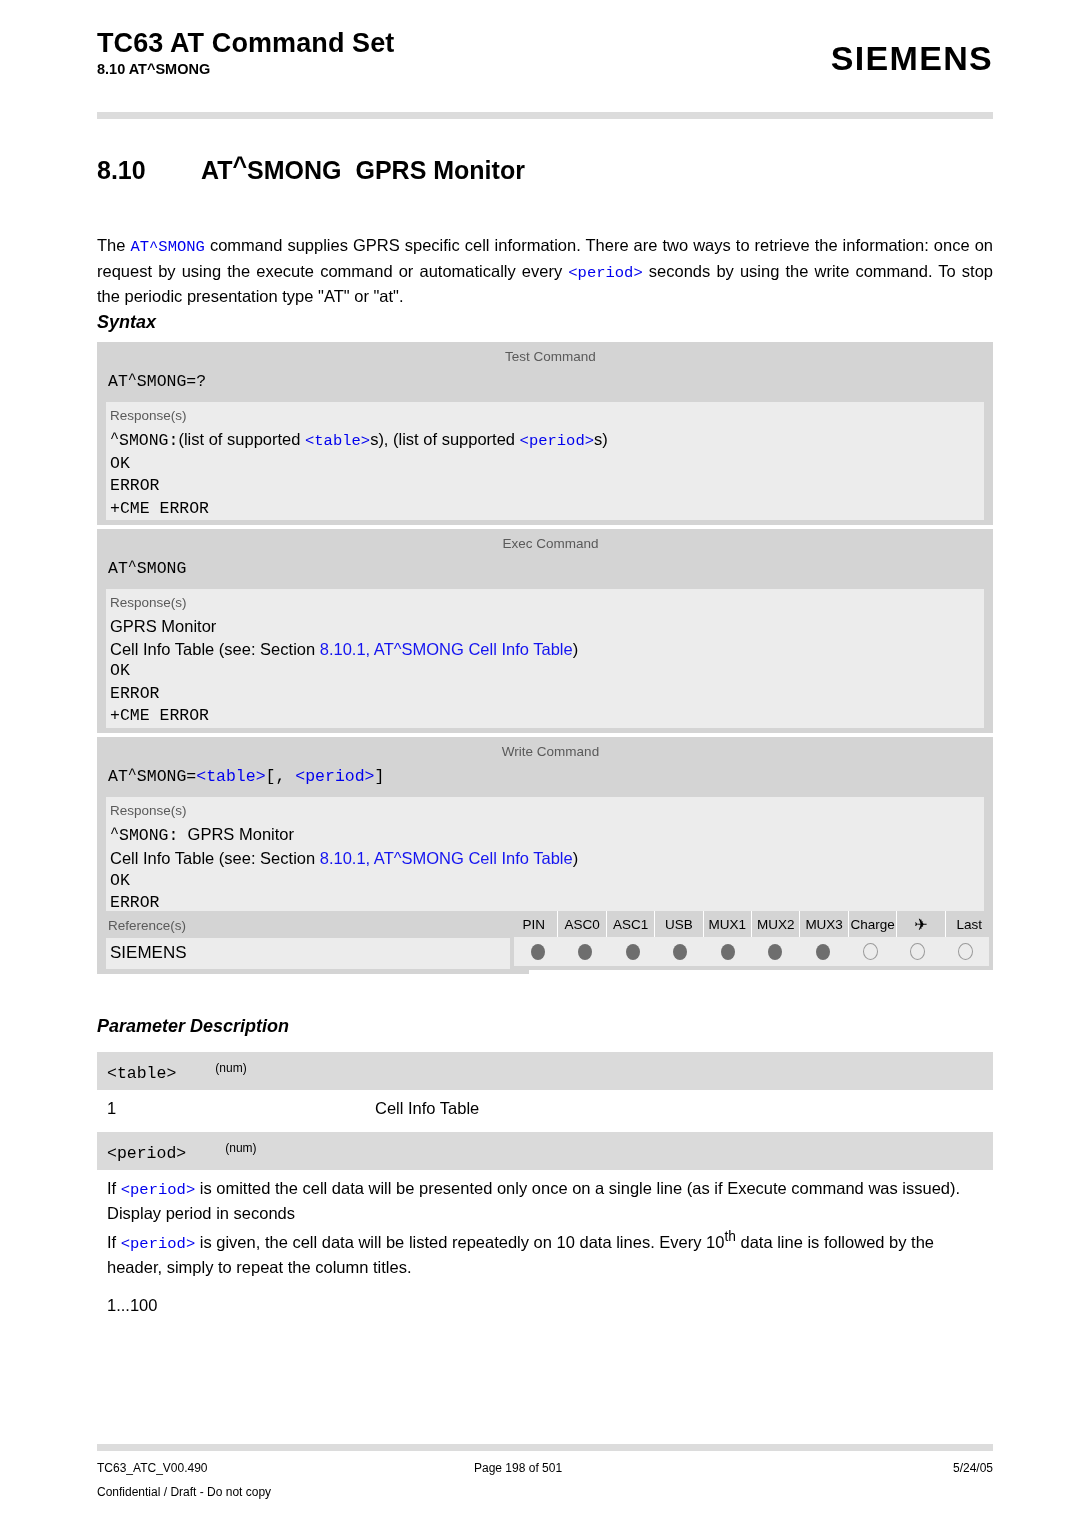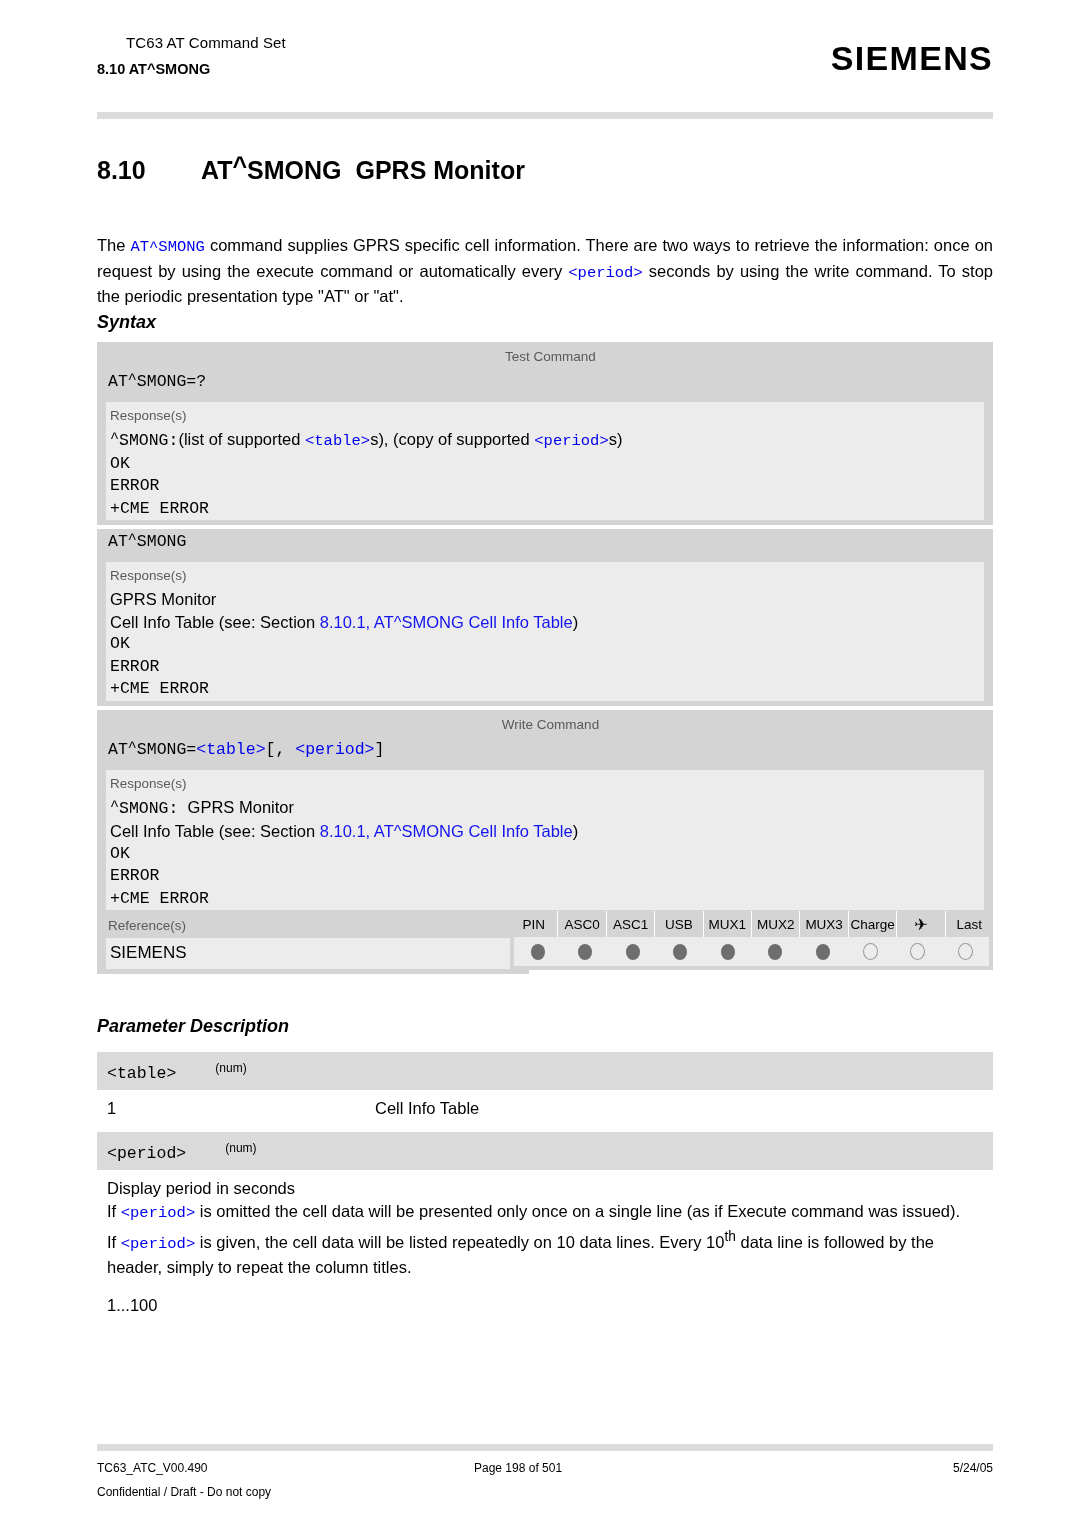--- a/index.html
+++ b/index.html
@@ -25,26 +25,25 @@
 
   
   .hdr {
     position: absolute;
     left: 97px;
     top: 30px;
     width: 896px;
   }
   .hdr-left { float: left; }
   .hdr-title {
-    font-size: 15px;
-    font-weight: normal;
+    font-size: 27px;
+    font-weight: bold;
     letter-spacing: 0.1px;
     line-height: 26px;
     white-space: nowrap;
-    margin-left: 29px;
   }
   .hdr-sub {
     font-size: 14.5px;
     font-weight: bold;
     line-height: 20px;
     margin-top: 3px;
     white-space: nowrap;
   }
   .siemens-logo {
     position: absolute;
@@ -297,29 +296,30 @@
   <div class="subhead" style="top:311px;">Syntax</div>
 
   <div class="syntax">
 
     <div class="blk">
       <div class="blk-label">Test Command</div>
       <div class="blk-cmd">AT<span class="caret">^</span>SMONG=?</div>
       <div class="resp">
         <div class="resp-label">Response(s)</div>
         <div class="resp-body">
-          <div><span class="mline"><span class="caret">^</span>SMONG:</span><span>(list of supported </span><code class="blue">&lt;table&gt;</code><span>s), (copy of supported </span><code class="blue">&lt;period&gt;</code><span>s)</span></div>
+          <div><span class="mline"><span class="caret">^</span>SMONG:</span><span>(list of supported </span><code class="blue">&lt;table&gt;</code><span>s), (list of supported </span><code class="blue">&lt;period&gt;</code><span>s)</span></div>
           <div class="mline">OK</div>
           <div class="mline">ERROR</div>
           <div class="mline">+CME ERROR</div>
         </div>
       </div>
     </div>
 
     <div class="blk">
+      <div class="blk-label">Exec Command</div>
       <div class="blk-cmd">AT<span class="caret">^</span>SMONG</div>
       <div class="resp">
         <div class="resp-label">Response(s)</div>
         <div class="resp-body">
           <div>GPRS Monitor</div>
           <div><span>Cell Info Table (see: Section </span><span class="bluelink">8.10.1, AT^SMONG Cell Info Table</span><span>)</span></div>
           <div class="mline">OK</div>
           <div class="mline">ERROR</div>
           <div class="mline">+CME ERROR</div>
         </div>
@@ -408,22 +408,22 @@
       </div>
     </div>
   </div>
 
   <div class="param-block" style="top:1132px;">
     <div class="param-hdr">
       <span class="pname">&lt;period&gt;</span><sup>(num)</sup>
     </div>
     <div class="param-body">
       <div id="period-lines">
+          <p><span>If </span><code class="blue">&lt;period&gt;</code><span> is omitted the cell data will be presented only once on a single line (as if Execute command was issued).</span></p>
           <p><span>Display period in seconds</span></p>
-          <p><span>If </span><code class="blue">&lt;period&gt;</code><span> is omitted the cell data will be presented only once on a single line (as if Execute command was issued).</span></p>
           <p><span>If </span><code class="blue">&lt;period&gt;</code><span> is given, the cell data will be listed repeatedly on 10 data lines. Every 10</span><sup>th</sup><span> data line is followed by the header, simply to repeat the column titles.</span></p>
         </div>
       <div class="gap"></div>
       <p>1...100</p>
     </div>
   </div>
 
   <div class="rule-bot"></div>
   <div class="footer">
     <div class="row1">

